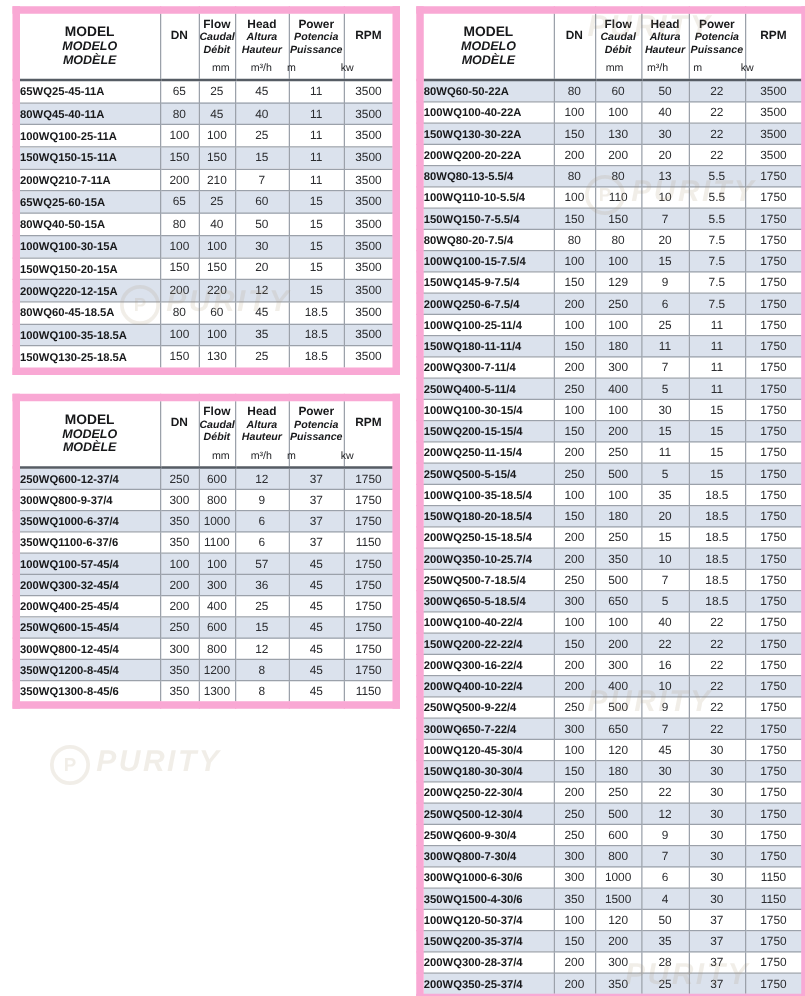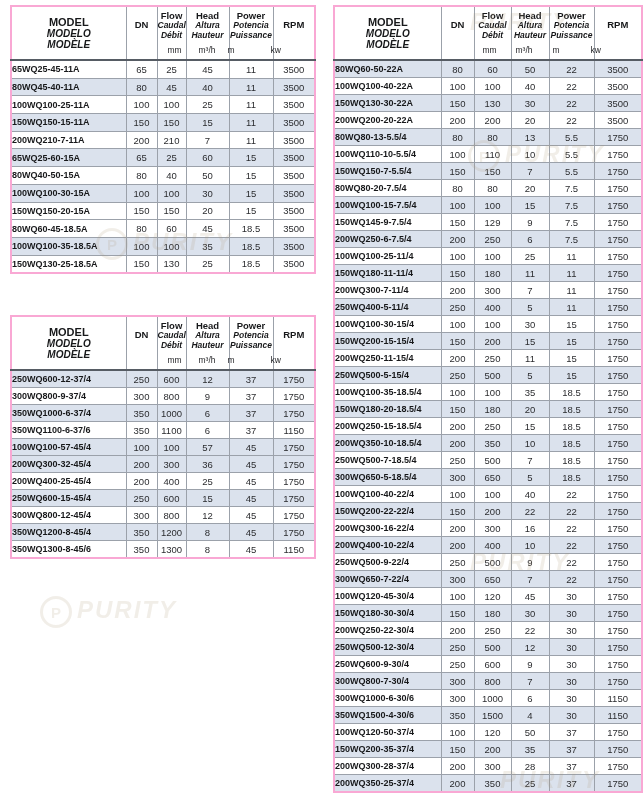--- a/index.html
+++ b/index.html
@@ -13,21 +13,21 @@
 
   .tbl-pos { position: absolute; z-index: 1; }
   #t1 { left: 10px;  top: 5px;   width: 304px; }
   #t2 { left: 10px;  top: 315px; width: 304px; }
   #t3 { left: 333px; top: 5px;   width: 308px; }
 
   table.spec-table {
     width: 100%;
     border-collapse: collapse;
     table-layout: fixed;
-    border: 2px solid #f9a8d4;
+    border: 6px solid #f9a8d4;
   }
   .spec-table th, .spec-table td {
     border: 1px solid #9ba1aa;
     padding: 0;
   }
   .spec-table thead th {
     border-bottom: 2px solid #565c64;
     background: #ffffff;
     vertical-align: middle;
   }
@@ -220,20 +220,28 @@
           <td class="c-num">3500</td>
         </tr>
         <tr>
           <td class="c-model">150WQ150-20-15A</td>
           <td class="c-num">150</td>
           <td class="c-num">150</td>
           <td class="c-num">20</td>
           <td class="c-num">15</td>
           <td class="c-num">3500</td>
         </tr>
+        <tr class="shaded">
+          <td class="c-model">200WQ220-12-15A</td>
+          <td class="c-num">200</td>
+          <td class="c-num">220</td>
+          <td class="c-num">12</td>
+          <td class="c-num">15</td>
+          <td class="c-num">3500</td>
+        </tr>
         <tr>
           <td class="c-model">80WQ60-45-18.5A</td>
           <td class="c-num">80</td>
           <td class="c-num">60</td>
           <td class="c-num">45</td>
           <td class="c-num">18.5</td>
           <td class="c-num">3500</td>
         </tr>
         <tr class="shaded">
           <td class="c-model">100WQ100-35-18.5A</td>
@@ -657,21 +665,21 @@
         </tr>
         <tr>
           <td class="c-model">200WQ250-15-18.5/4</td>
           <td class="c-num">200</td>
           <td class="c-num">250</td>
           <td class="c-num">15</td>
           <td class="c-num">18.5</td>
           <td class="c-num">1750</td>
         </tr>
         <tr class="shaded">
-          <td class="c-model">200WQ350-10-18.5/4</td>
+          <td class="c-model">200WQ350-10-25.7/4</td>
           <td class="c-num">200</td>
           <td class="c-num">350</td>
           <td class="c-num">10</td>
           <td class="c-num">18.5</td>
           <td class="c-num">1750</td>
         </tr>
         <tr>
           <td class="c-model">250WQ500-7-18.5/4</td>
           <td class="c-num">250</td>
           <td class="c-num">500</td>

